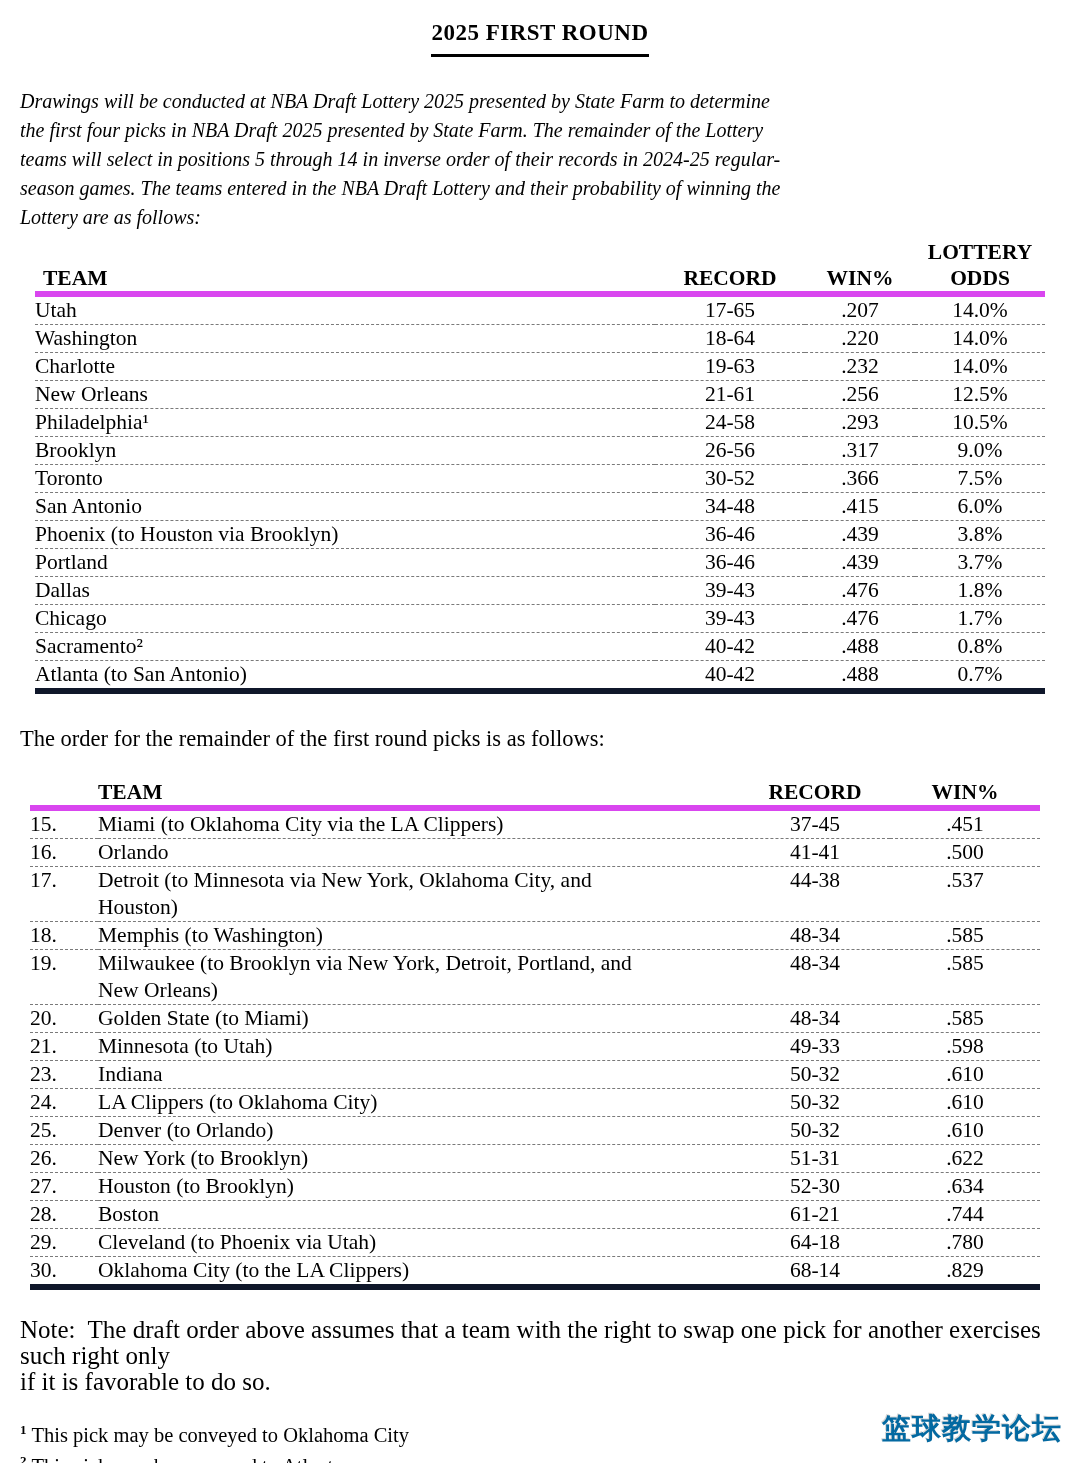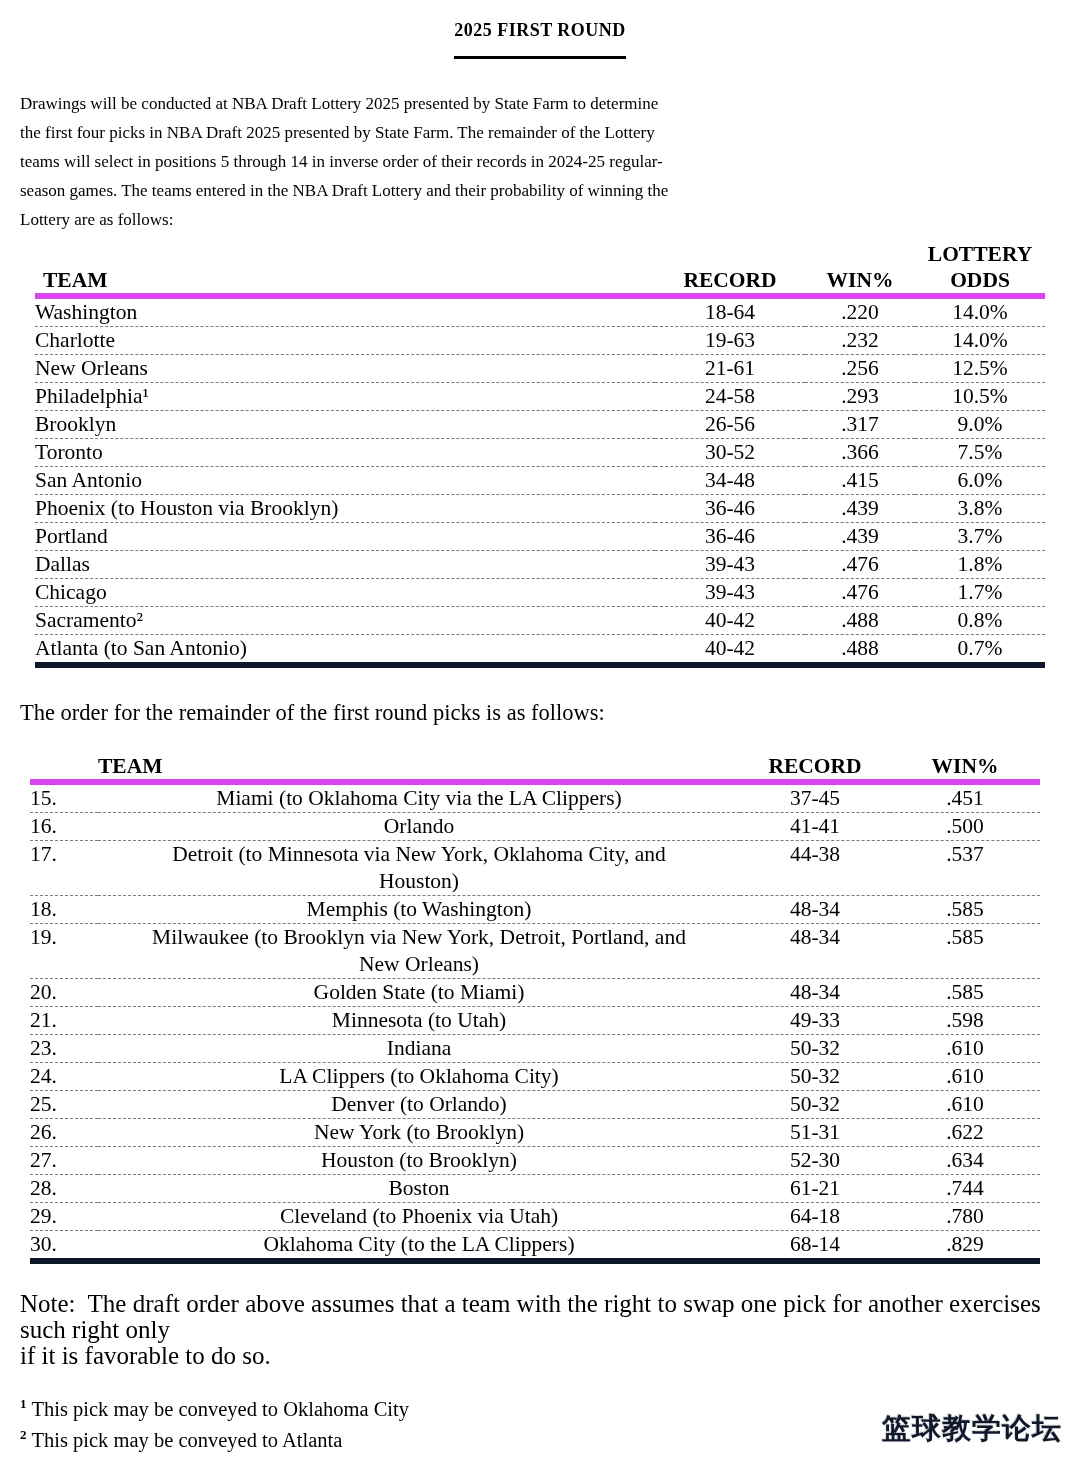--- a/index.html
+++ b/index.html
@@ -11,31 +11,32 @@
   }
   .page {
     position: relative;
     width: 1080px; height: 1463px;
     padding: 18px 20px;
     box-sizing: border-box;
   }
   .title-wrap { text-align: center; margin: 2px 0 0 0; }
   .title {
     display: inline-block;
-    font-size: 18px;
+    font-size: 23px;
     font-weight: bold;
     letter-spacing: 0.5px;
     border-bottom: 3px solid #000;
-    padding-bottom: 15px;
+    padding-bottom: 8px;
   }
   .intro {
     margin-top: 30px;
-    font-size: 17px;
+    font-size: 20px;
     line-height: 29px;
     white-space: pre-line;
+    font-style: italic;
   }
   table.tbl {
     border-collapse: collapse;
     table-layout: fixed;
     font-size: 21.5px;
   }
   .tbl1 { width: 1010px; margin: 7px 0 0 15px; }
   .tbl2 { width: 1010px; margin: 26px 0 0 10px; }
   .tbl th {
     font-weight: bold;
@@ -49,21 +50,21 @@
   .tbl1 .th-team { padding-left: 8px; }
   .tbl tbody td {
     padding: 0;
     line-height: 27px;
     vertical-align: top;
     white-space: pre-line;
   }
   .tbl tbody tr { border-bottom: 1px dashed #7a7a7a; }
   .tbl tbody tr:last-of-type { border-bottom: 6px solid #0f172a; }
   .td-team { text-align: left; padding-left: 10px; }
-  .td-team2 { text-align: center; }
+  .td-team2 { text-align: left; }
   .td-num { text-align: left; padding-left: 15px; }
   .td-center { text-align: center; }
   .middle {
     margin-top: 30px;
     font-size: 22.5px;
     line-height: 29px;
   }
   .note {
     margin-top: 27px;
     font-size: 25px;
@@ -72,21 +73,21 @@
   }
   .footnotes { margin-top: 22px; font-size: 20.5px; line-height: 26px; }
   .footnote sup { font-size: 13px; margin-right: 5px; font-weight: bold; }
   .watermark {
     position: absolute;
     right: 18px; bottom: 14px;
     font-family: "Liberation Sans", sans-serif;
     font-size: 29px;
     font-weight: bold;
     letter-spacing: 1px;
-    color: #0f172a;
+    color: #0369a1;
     text-shadow: -1px -1px 0 #d5d5d5, 1px 1px 0 #ffffff, 0 0 1px #e2e2e2;
   }
 </style>
 </head>
 <body>
 
 <div class="page">
 
   <div class="title-wrap">
     <span class="title">2025 FIRST ROUND</span>
@@ -111,20 +112,26 @@
         <th class="th-center">RECORD</th>
         <th class="th-center">WIN%</th>
         <th class="th-center">
           <div>LOTTERY</div>
           <div>ODDS</div>
         </th>
       </tr>
     </thead>
     <tbody>
 
+        <tr>
+          <td class="td-team">Utah</td>
+          <td class="td-center">17-65</td>
+          <td class="td-center">.207</td>
+          <td class="td-center">14.0%</td>
+        </tr>
 
         <tr>
           <td class="td-team">Washington</td>
           <td class="td-center">18-64</td>
           <td class="td-center">.220</td>
           <td class="td-center">14.0%</td>
         </tr>
 
         <tr>
           <td class="td-team">Charlotte</td>

